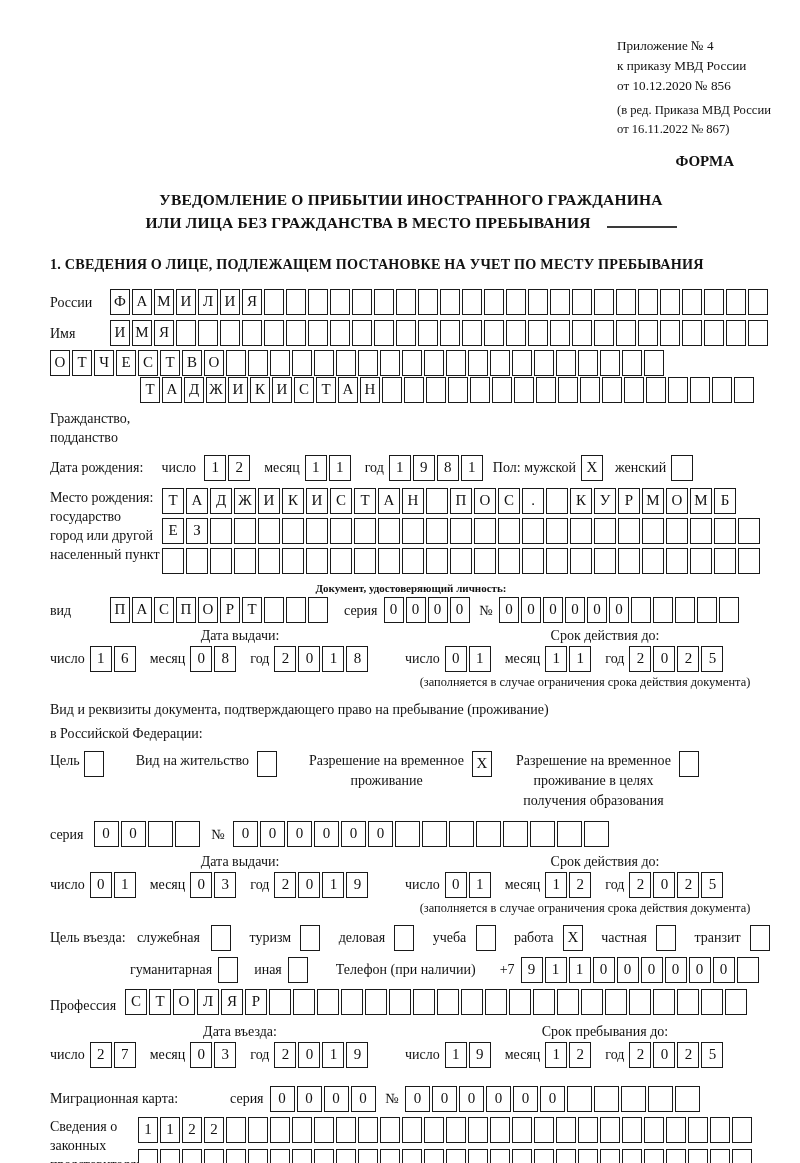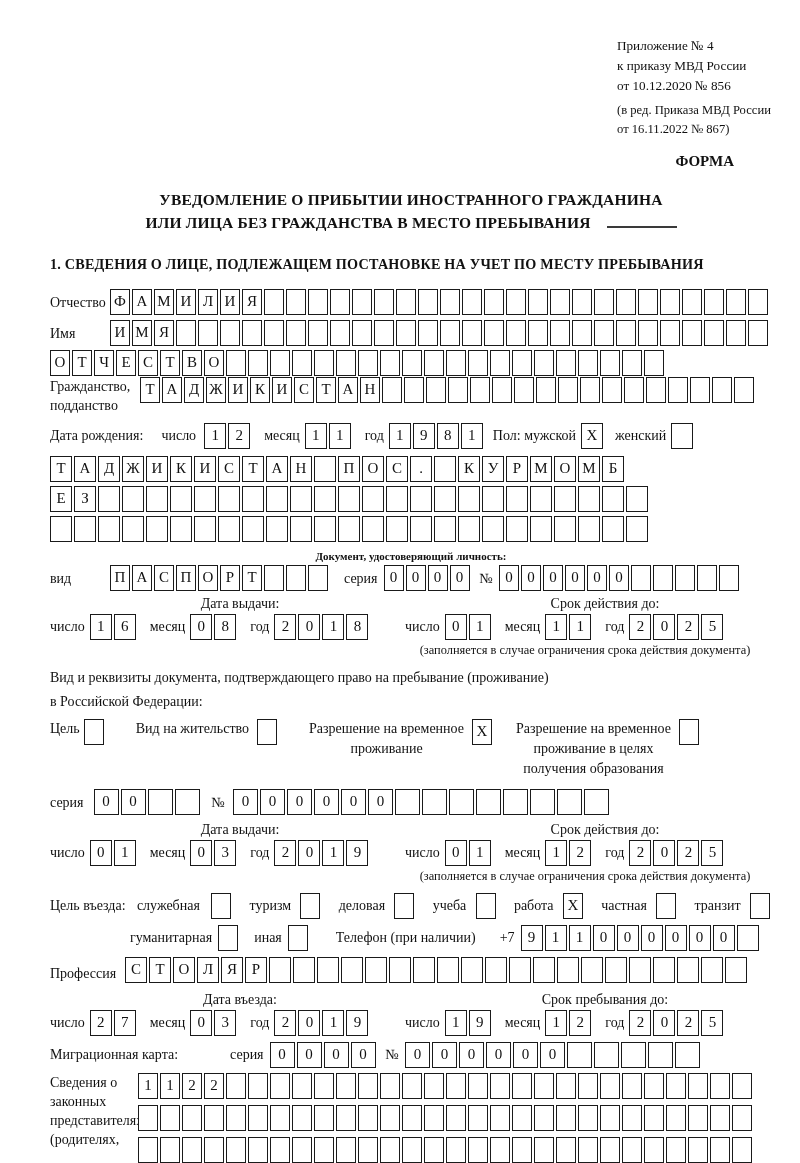--- a/index.html
+++ b/index.html
@@ -24,21 +24,21 @@
   .lstack div{font-size:14px;line-height:19px;}
   .pt{padding-top:4px;}
 
   
   .bx{display:inline-flex;flex:none;white-space:nowrap;}
   .cb{display:inline-block;box-sizing:border-box;width:20px;height:26px;border:1.6px solid #1a1a1a;
       margin-right:2px;text-align:center;font-size:15px;line-height:22px;background:#fff;}
   .s22 .cb{width:22px;}
   .s25 .cb{width:25px;}
 
-  .w60{width:60px;}  .w107{width:107px;} .w90{width:90px;} .w112{width:112px;}
+  .w60{width:60px;}  .w107{width:107px;} .w90{width:90px;margin-top:32px;} .w112{width:112px;}
   .w75{width:75px;}  .w88{width:88px;}
 
   .colgap4>*{margin-bottom:4px;}
   .stackrows{display:flex;flex-direction:column;}
 
   .dobrow{display:flex;align-items:center;font-size:14px;margin-top:8px;flex-wrap:nowrap;}
   .dobrow .t{margin:0 5px 0 12px;}
   .dobrow .t0{margin-right:8px;}
 
   .docheading{text-align:center;font-weight:bold;font-size:11px;margin-top:4px;}
@@ -63,21 +63,21 @@
   .cbrow .bx{margin-left:8px;}
   .gap30{margin-left:30px;}
   .gap22{margin-left:22px;}
 
   .purow{display:flex;align-items:center;font-size:14px;margin-top:9px;justify-content:space-between;}
   .purow .t{margin:0 6px 0 13px;}
   .purow .t0{margin-right:8px;}
   .phrow{display:flex;align-items:center;font-size:14px;margin-top:6px;margin-left:80px;}
   .phrow .t{margin:0 6px 0 14px;}
 
-  .migrow{display:flex;align-items:center;font-size:14px;margin-top:6px;}
+  .migrow{display:flex;align-items:center;font-size:14px;margin-top:18px;}
   .migrow .t{margin:0 6px 0 8px;}
 </style>
 </head>
 <body>
 
 <div class="page">
 
   <div class="appendix">
     <div>Приложение № 4</div>
     <div>к приказу МВД России</div>
@@ -90,21 +90,21 @@
   <div class="forma">ФОРМА</div>
 
   <div class="title">
     <div>УВЕДОМЛЕНИЕ О ПРИБЫТИИ ИНОСТРАННОГО ГРАЖДАНИНА</div>
     <div><span>ИЛИ ЛИЦА БЕЗ ГРАЖДАНСТВА В МЕСТО ПРЕБЫВАНИЯ</span><span class="uline"></span></div>
   </div>
 
   <div class="sect">1. СВЕДЕНИЯ О ЛИЦЕ, ПОДЛЕЖАЩЕМ ПОСТАНОВКЕ НА УЧЕТ ПО МЕСТУ ПРЕБЫВАНИЯ</div>
 
   <div class="row" style="margin-top:16px;">
-    <span class="lbl w60 pt">Отчество</span>
+    <span class="lbl w60 pt">России</span>
     <span class="bx">
         <span class="cb">Ф</span>
         <span class="cb">А</span>
         <span class="cb">М</span>
         <span class="cb">И</span>
         <span class="cb">Л</span>
         <span class="cb">И</span>
         <span class="cb">Я</span>
         <span class="cb"></span>
         <span class="cb"></span>
@@ -261,20 +261,26 @@
     <span class="bx s22">
         <span class="cb">X</span>
       </span>
     <span class="t" style="margin-left:10px;">женский</span>
     <span class="bx s22">
         <span class="cb"></span>
       </span>
   </div>
 
   <div class="row" style="margin-top:7px;">
+    <span class="lstack w112">
+      <div>Место рождения:</div>
+      <div>государство</div>
+      <div>город или другой</div>
+      <div>населенный пункт</div>
+    </span>
     <span class="stackrows colgap4">
       <span class="bx s22">
           <span class="cb">Т</span>
           <span class="cb">А</span>
           <span class="cb">Д</span>
           <span class="cb">Ж</span>
           <span class="cb">И</span>
           <span class="cb">К</span>
           <span class="cb">И</span>
           <span class="cb">С</span>

